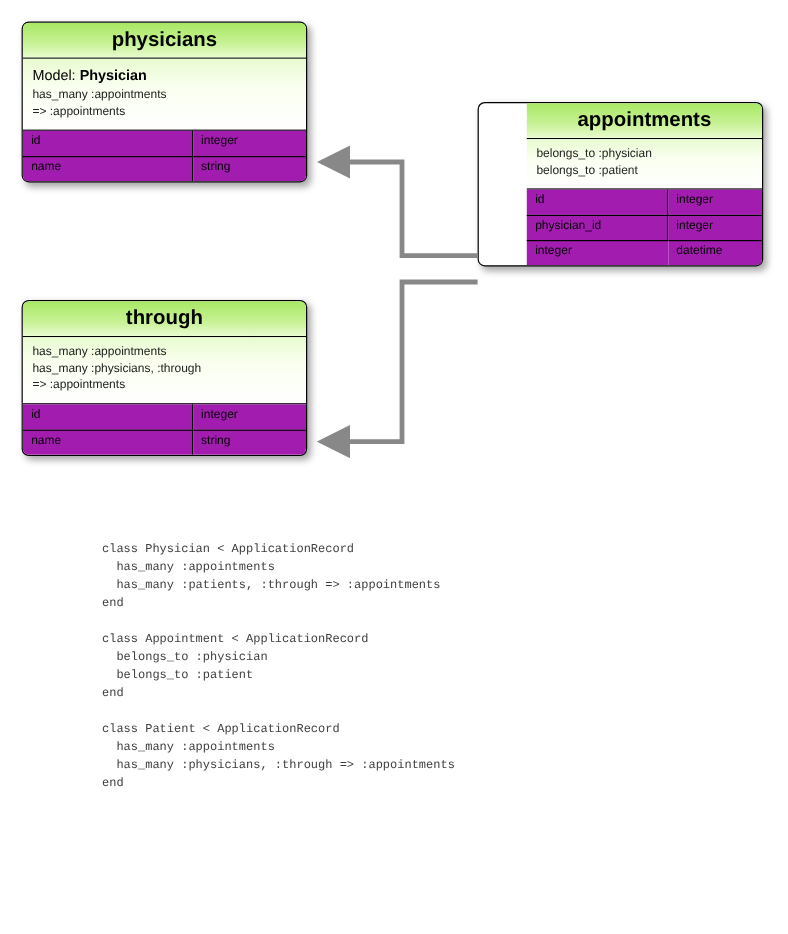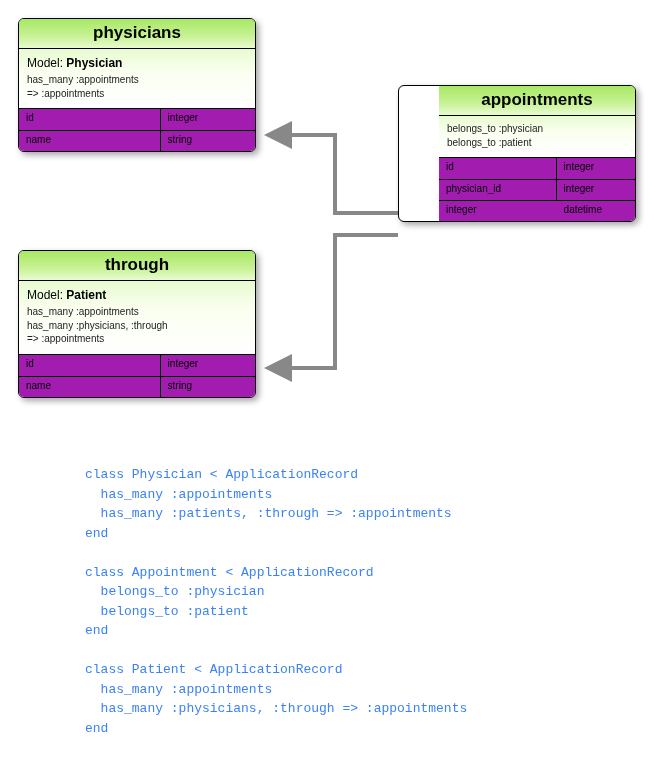--- a/index.html
+++ b/index.html
@@ -66,27 +66,27 @@
   svg.arrows {
     position: absolute;
     top: 0; left: 0;
     width: 657px;
     height: 455px;
     pointer-events: none;
   }
 
   .code-block {
     position: absolute;
-    top: 465px;
+    top: 451px;
     left: 85px;
     font-family: "Andale Mono", "Courier New", Courier, monospace;
-    font-size: 13px;
+    font-size: 10px;
     line-height: 1.5;
     white-space: pre;
-    color: #3b82f6;
+    color: #404040;
   }
 </style>
 </head>
 <body>
 
 <div class="canvas">
 
   <div class="entity" style="left:18px; top:18px; width:238px;">
     <div class="entity-title">physicians</div>
     <div class="entity-desc">
@@ -100,23 +100,20 @@
       <div class="cell left first-row">id</div>
       <div class="cell first-row">integer</div>
       <div class="cell left">name</div>
       <div class="cell">string</div>
     </div>
   </div>
 
   <div class="entity" style="left:18px; top:250px; width:238px;">
     <div class="entity-title">through</div>
     <div class="entity-desc">
-      <div class="model-line">
-        <span>Model: </span><b>Patient</b>
-      </div>
       <div class="rel-line">has_many :appointments</div>
       <div class="rel-line">has_many :physicians, :through</div>
       <div class="rel-line">=&gt; :appointments</div>
     </div>
     <div class="cols">
       <div class="cell left first-row">id</div>
       <div class="cell first-row">integer</div>
       <div class="cell left">name</div>
       <div class="cell">string</div>
     </div>

